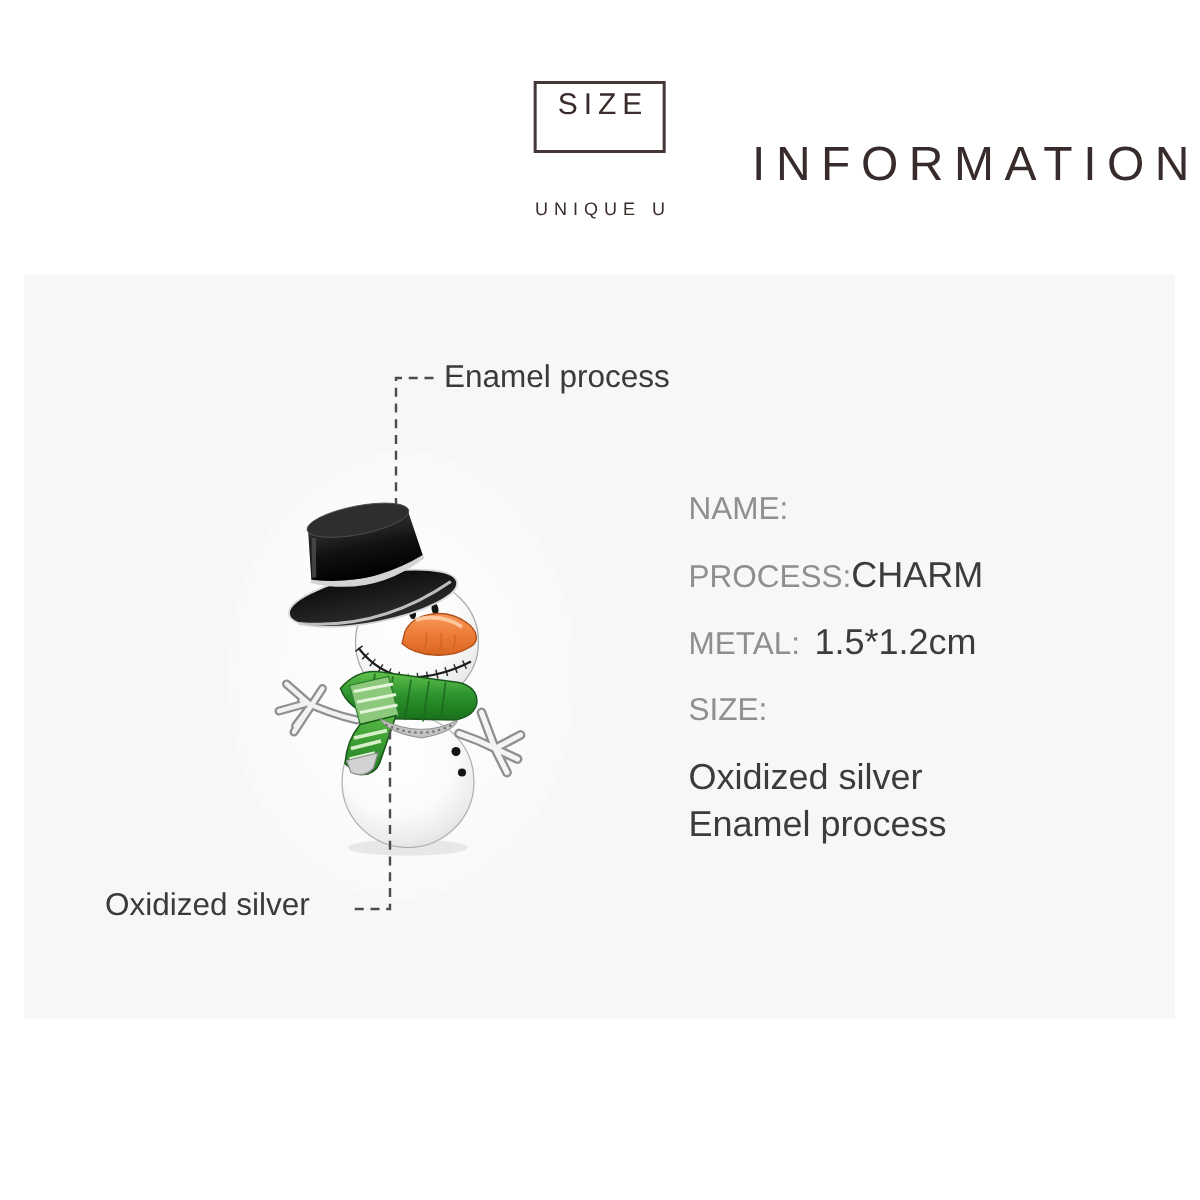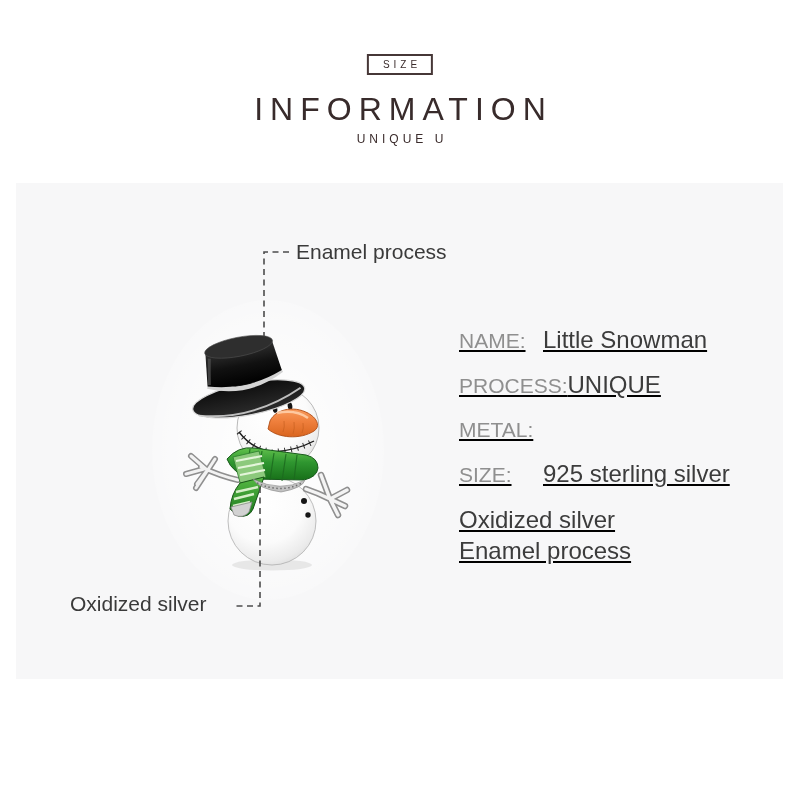--- a/index.html
+++ b/index.html
@@ -7,26 +7,26 @@
     width:800px;height:800px;background:#ffffff;
     font-family:"Liberation Sans","DejaVu Sans",sans-serif;
     position:relative;overflow:hidden;
     -webkit-font-smoothing:antialiased;
   }
   .page{position:absolute;inset:0;}
   
   .size-tag{
     position:absolute;top:54px;left:50%;transform:translateX(-50%);
     border:2px solid #463737;color:#3a2b2b;
-    font-size:10px;letter-spacing:4px;line-height:1;
-    padding:4px 10px 3px 14px;white-space:nowrap;
+    font-size:20px;letter-spacing:4px;line-height:1;
+    padding:4px 10px 20px 14px;white-space:nowrap;
   }
   .title{
     position:absolute;top:91px;left:0;width:100%;margin:0;
-    text-align:center;font-size:32px;font-weight:400;
+    text-align:right;font-size:32px;font-weight:400;
     letter-spacing:7px;color:#382b2b;text-indent:7px;
   }
   .subtitle{
     position:absolute;top:132px;left:0;width:100%;
     text-align:center;font-size:12px;letter-spacing:4px;
     color:#3a2b2b;text-indent:4px;
   }
   
   .panel{
     position:absolute;left:16px;top:183px;width:767px;height:496px;
@@ -35,21 +35,21 @@
   
   .product-svg{position:absolute;left:150px;top:230px;width:260px;height:390px;}
   .dash-line{fill:none;stroke:#4c4c4c;stroke-width:1.6;stroke-dasharray:6 4.5;}
   
   .annotation{
     position:absolute;font-size:21px;color:#3a3a3a;white-space:nowrap;
   }
   .annotation.enamel{left:296px;top:240px;}
   .annotation.oxidized{left:70px;top:592px;}
   
-  .specs{position:absolute;left:459px;top:325px;width:310px;text-decoration:underline;}
+  .specs{position:absolute;left:459px;top:325px;width:310px;}
   .spec-row{display:flex;align-items:baseline;margin-bottom:14px;}
   .spec-label{
     flex:0 0 auto;min-width:84px;font-size:21px;color:#8f8f8f;
     line-height:30px;white-space:nowrap;
   }
   .spec-value{font-size:24px;color:#3c3c3c;line-height:30px;white-space:nowrap;}
   .spec-value .line{line-height:31px;}
 </style>
 </head>
 <body>
@@ -164,32 +164,31 @@
 
     <path class="dash-line" d="M260,487 L260,606 L233,606"></path>
   </svg>
 
   <div class="annotation enamel">Enamel process</div>
   <div class="annotation oxidized">Oxidized silver</div>
 
   <div class="specs">
     <div class="spec-row">
       <span class="spec-label">NAME:</span>
-      <span class="spec-value">Little Snowman</span>
     </div>
     <div class="spec-row">
       <span class="spec-label">PROCESS:</span>
-      <span class="spec-value">UNIQUE</span>
+      <span class="spec-value">CHARM</span>
     </div>
     <div class="spec-row">
       <span class="spec-label">METAL:</span>
+      <span class="spec-value">1.5*1.2cm</span>
     </div>
     <div class="spec-row">
       <span class="spec-label">SIZE:</span>
-      <span class="spec-value">925 sterling silver</span>
     </div>
     <div class="spec-row">
       <span class="spec-value">
         <div class="line">Oxidized silver</div>
         <div class="line">Enamel process</div>
       </span>
     </div>
   </div>
 
 </div>

